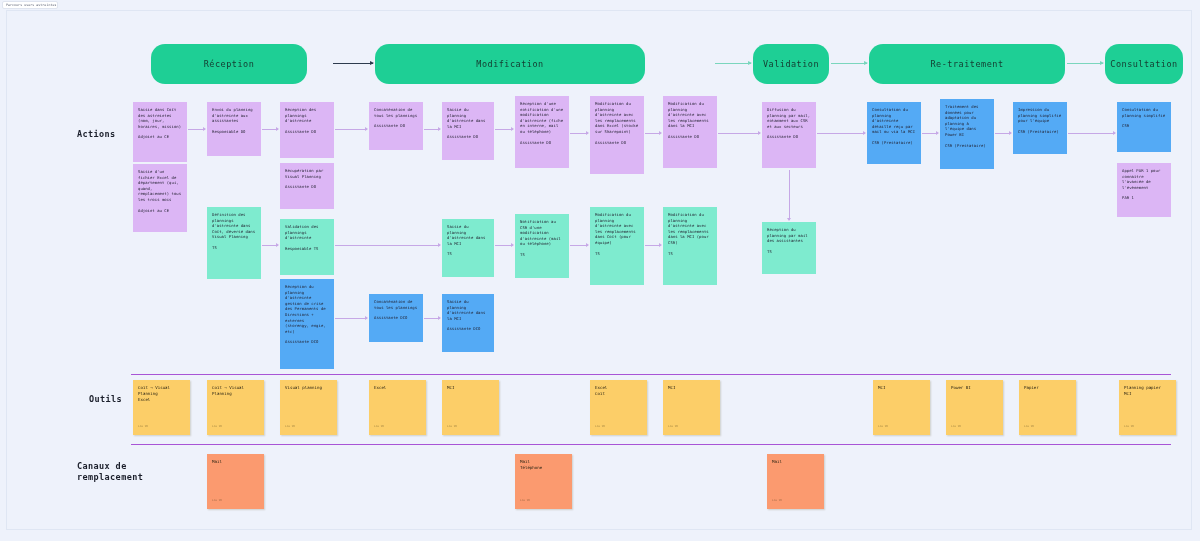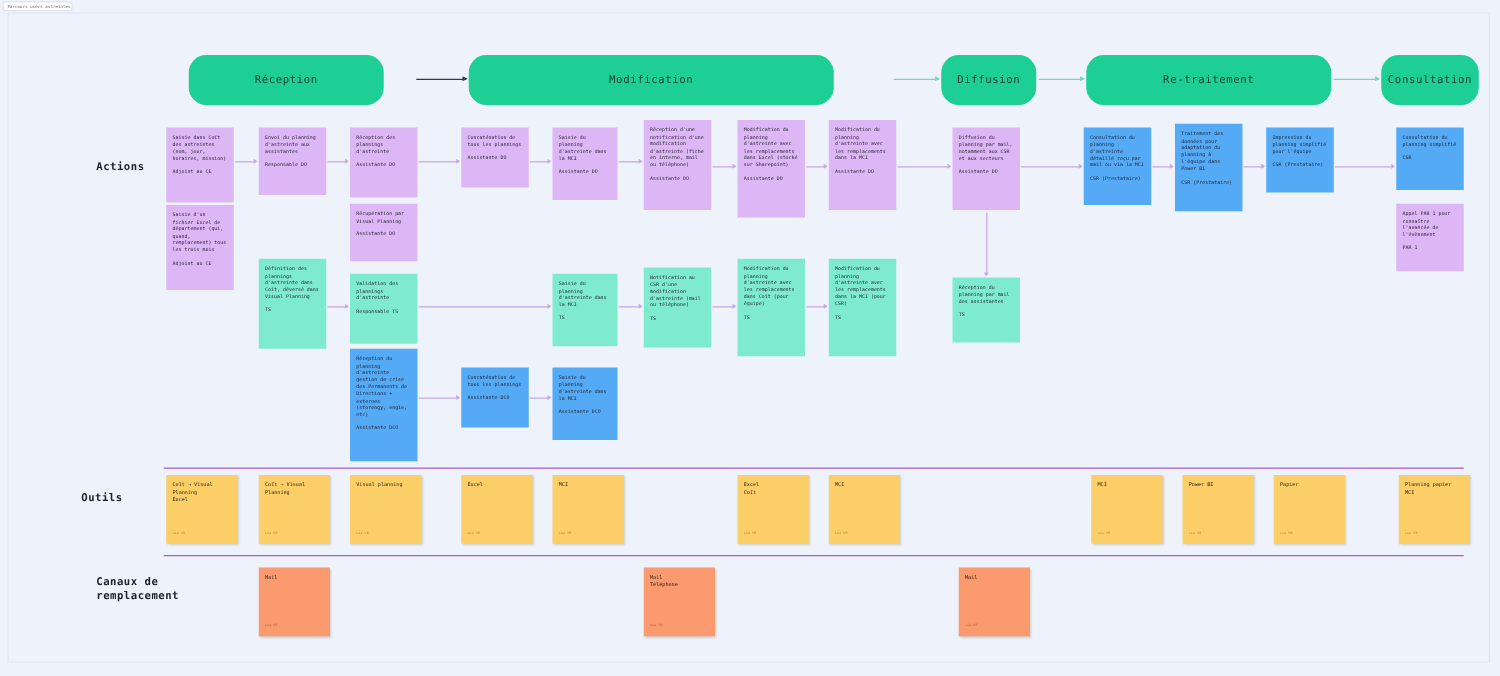--- a/index.html
+++ b/index.html
@@ -145,33 +145,33 @@
 </style>
 </head>
 <body>
 
 <div id="board">
   <div id="canvas-tab">Parcours users astreintes</div>
   <div id="frame">
 
     <div id="row-labels">
         <div class="row-label" style="left: 24px; top: 118px;">Actions</div>
-        <div class="row-label" style="left: 12px; top: 383px;">Outils</div>
+        <div class="row-label" style="left: 36px; top: 383px;">Outils</div>
         <div class="row-label" style="left: 24px; top: 450px;">Canaux de
 remplacement</div>
       </div>
     <div id="phase-layer">
         <div class="phase" style="left: 144px; width: 156px;">
           <span>Réception</span>
         </div>
-        <div class="phase" style="left: 368px; width: 292px;">
+        <div class="phase" style="left: 368px; width: 270px;">
           <span>Modification</span>
         </div>
         <div class="phase" style="left: 746px; width: 76px;">
-          <span>Diffusion</span>
+          <span>Validation</span>
         </div>
         <div class="phase" style="left: 862px; width: 196px;">
           <span>Re-traitement</span>
         </div>
         <div class="phase" style="left: 1098px; width: 78px;">
           <span>Consultation</span>
         </div>
       </div>
     <div id="arrow-layer">
         <div class="phase-arrow" style="left: 326px; width: 40px;"></div>

